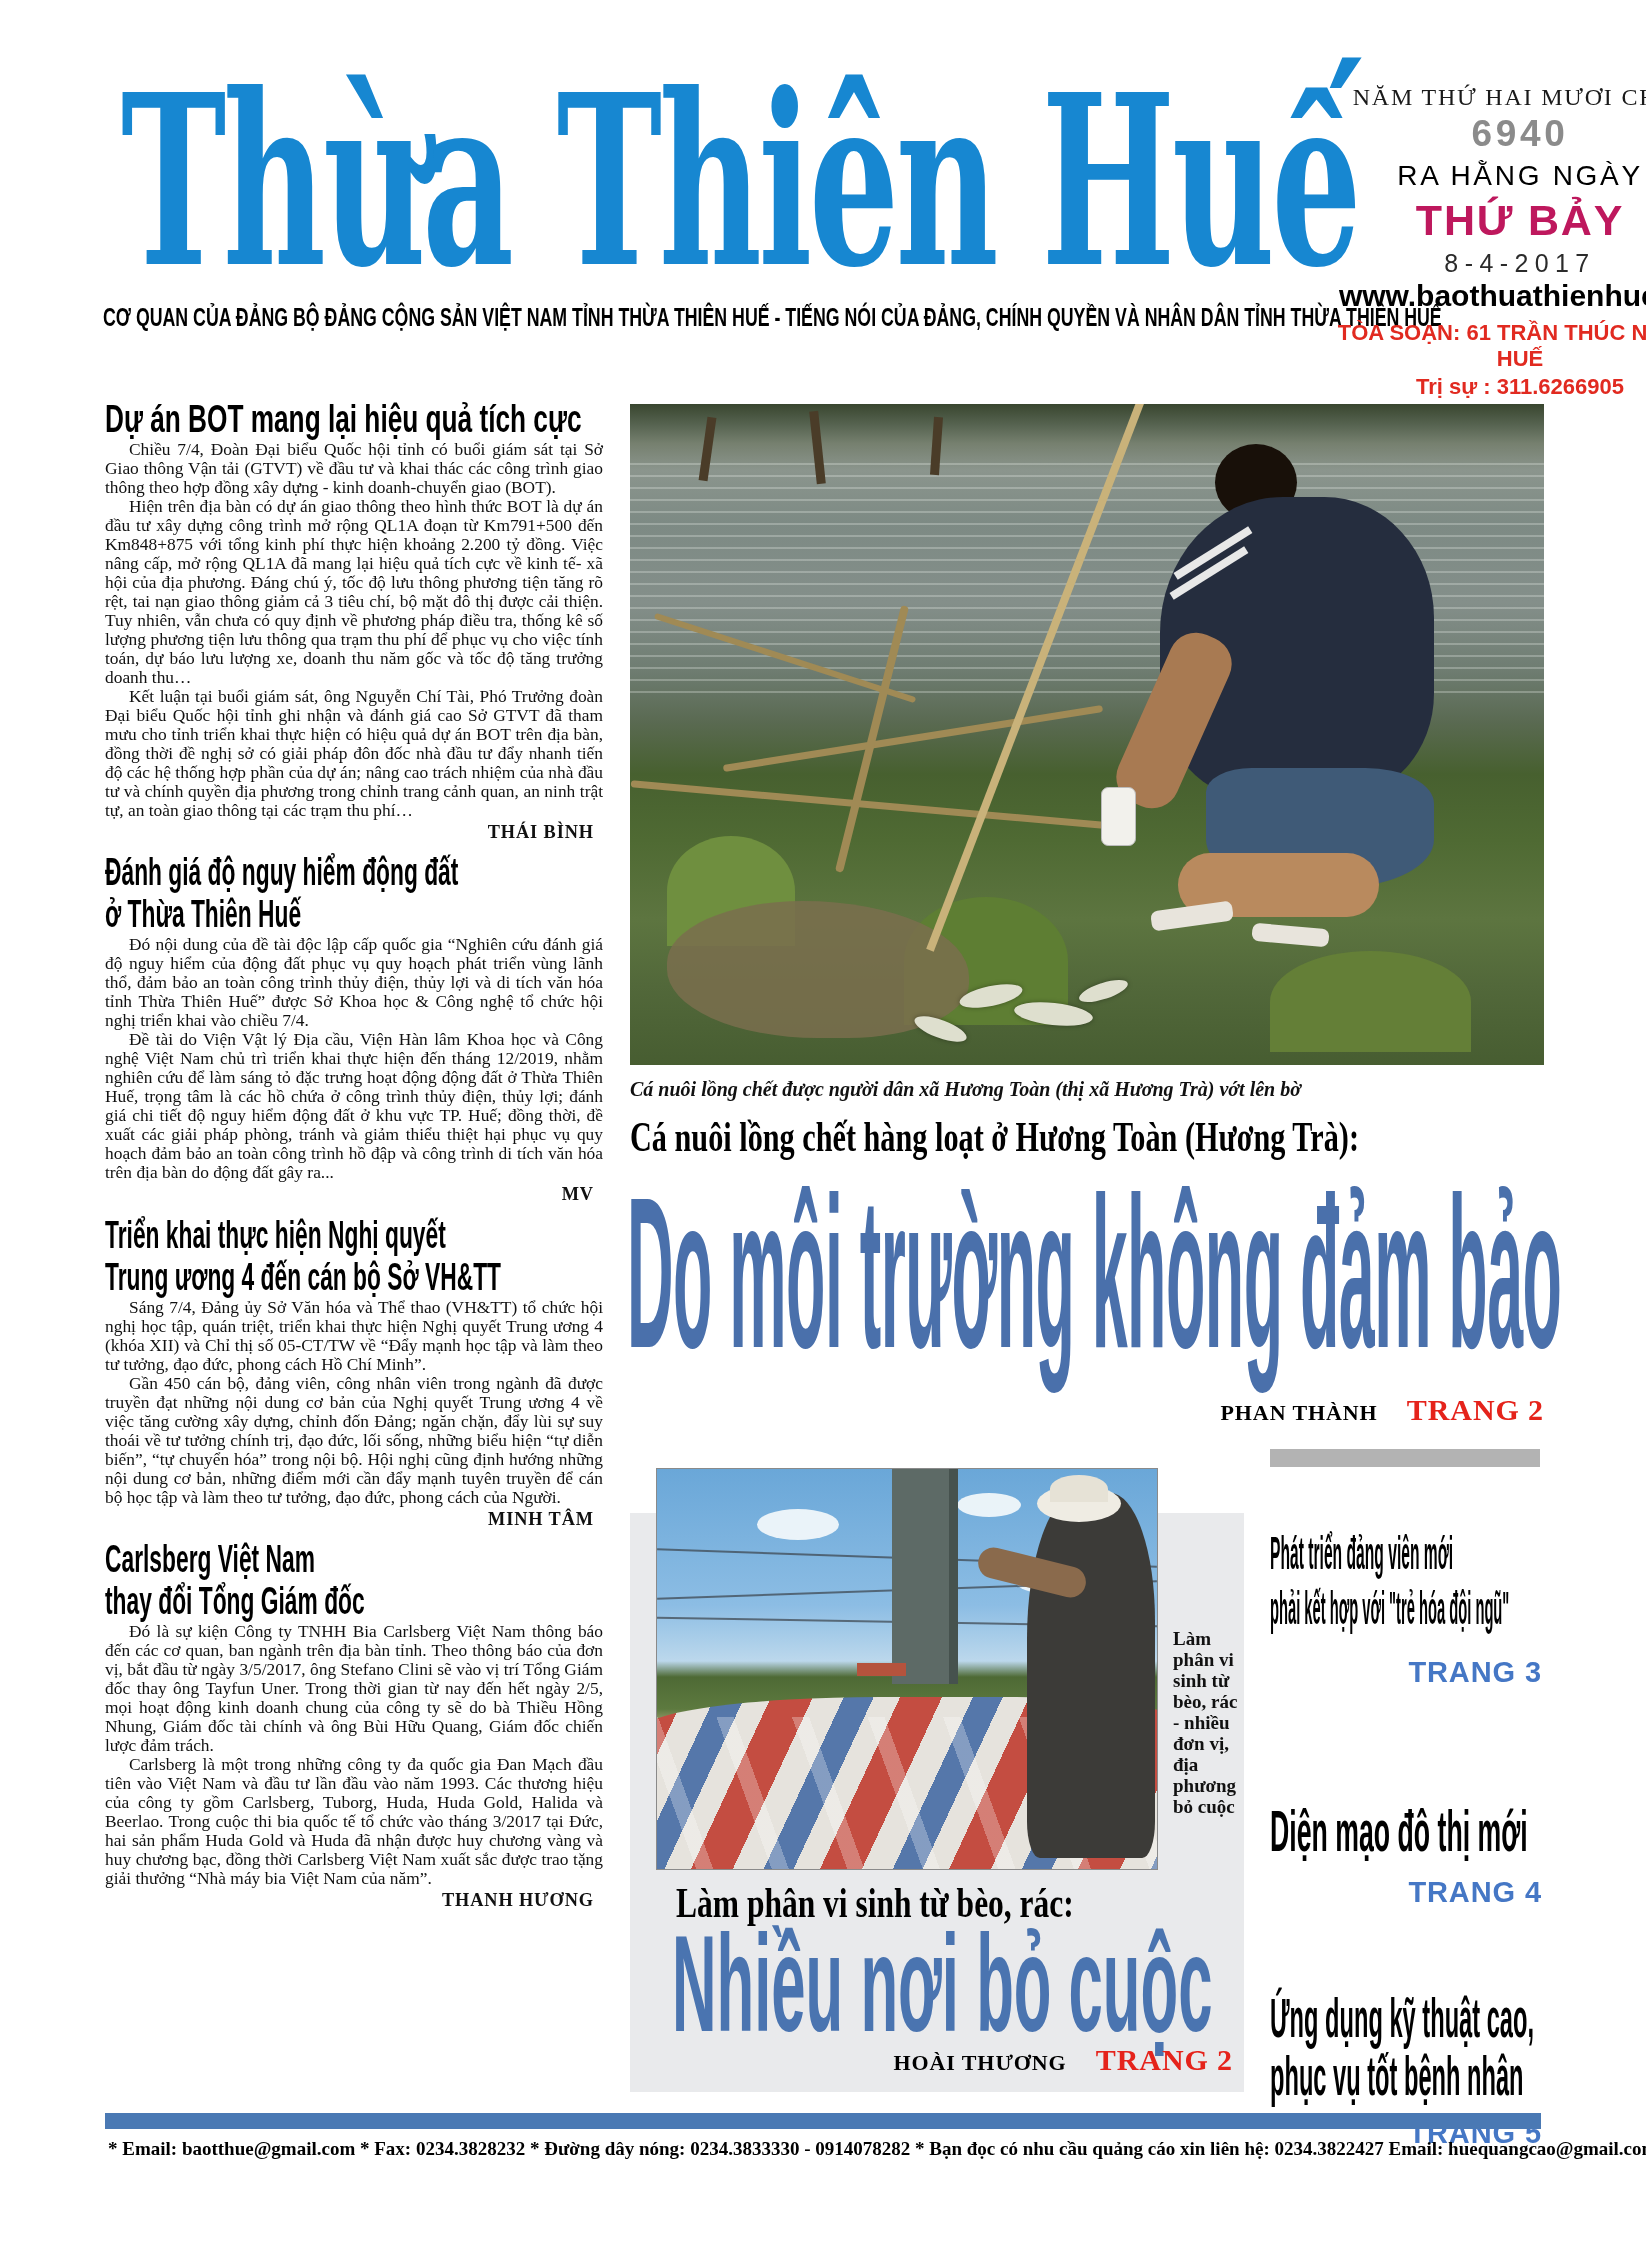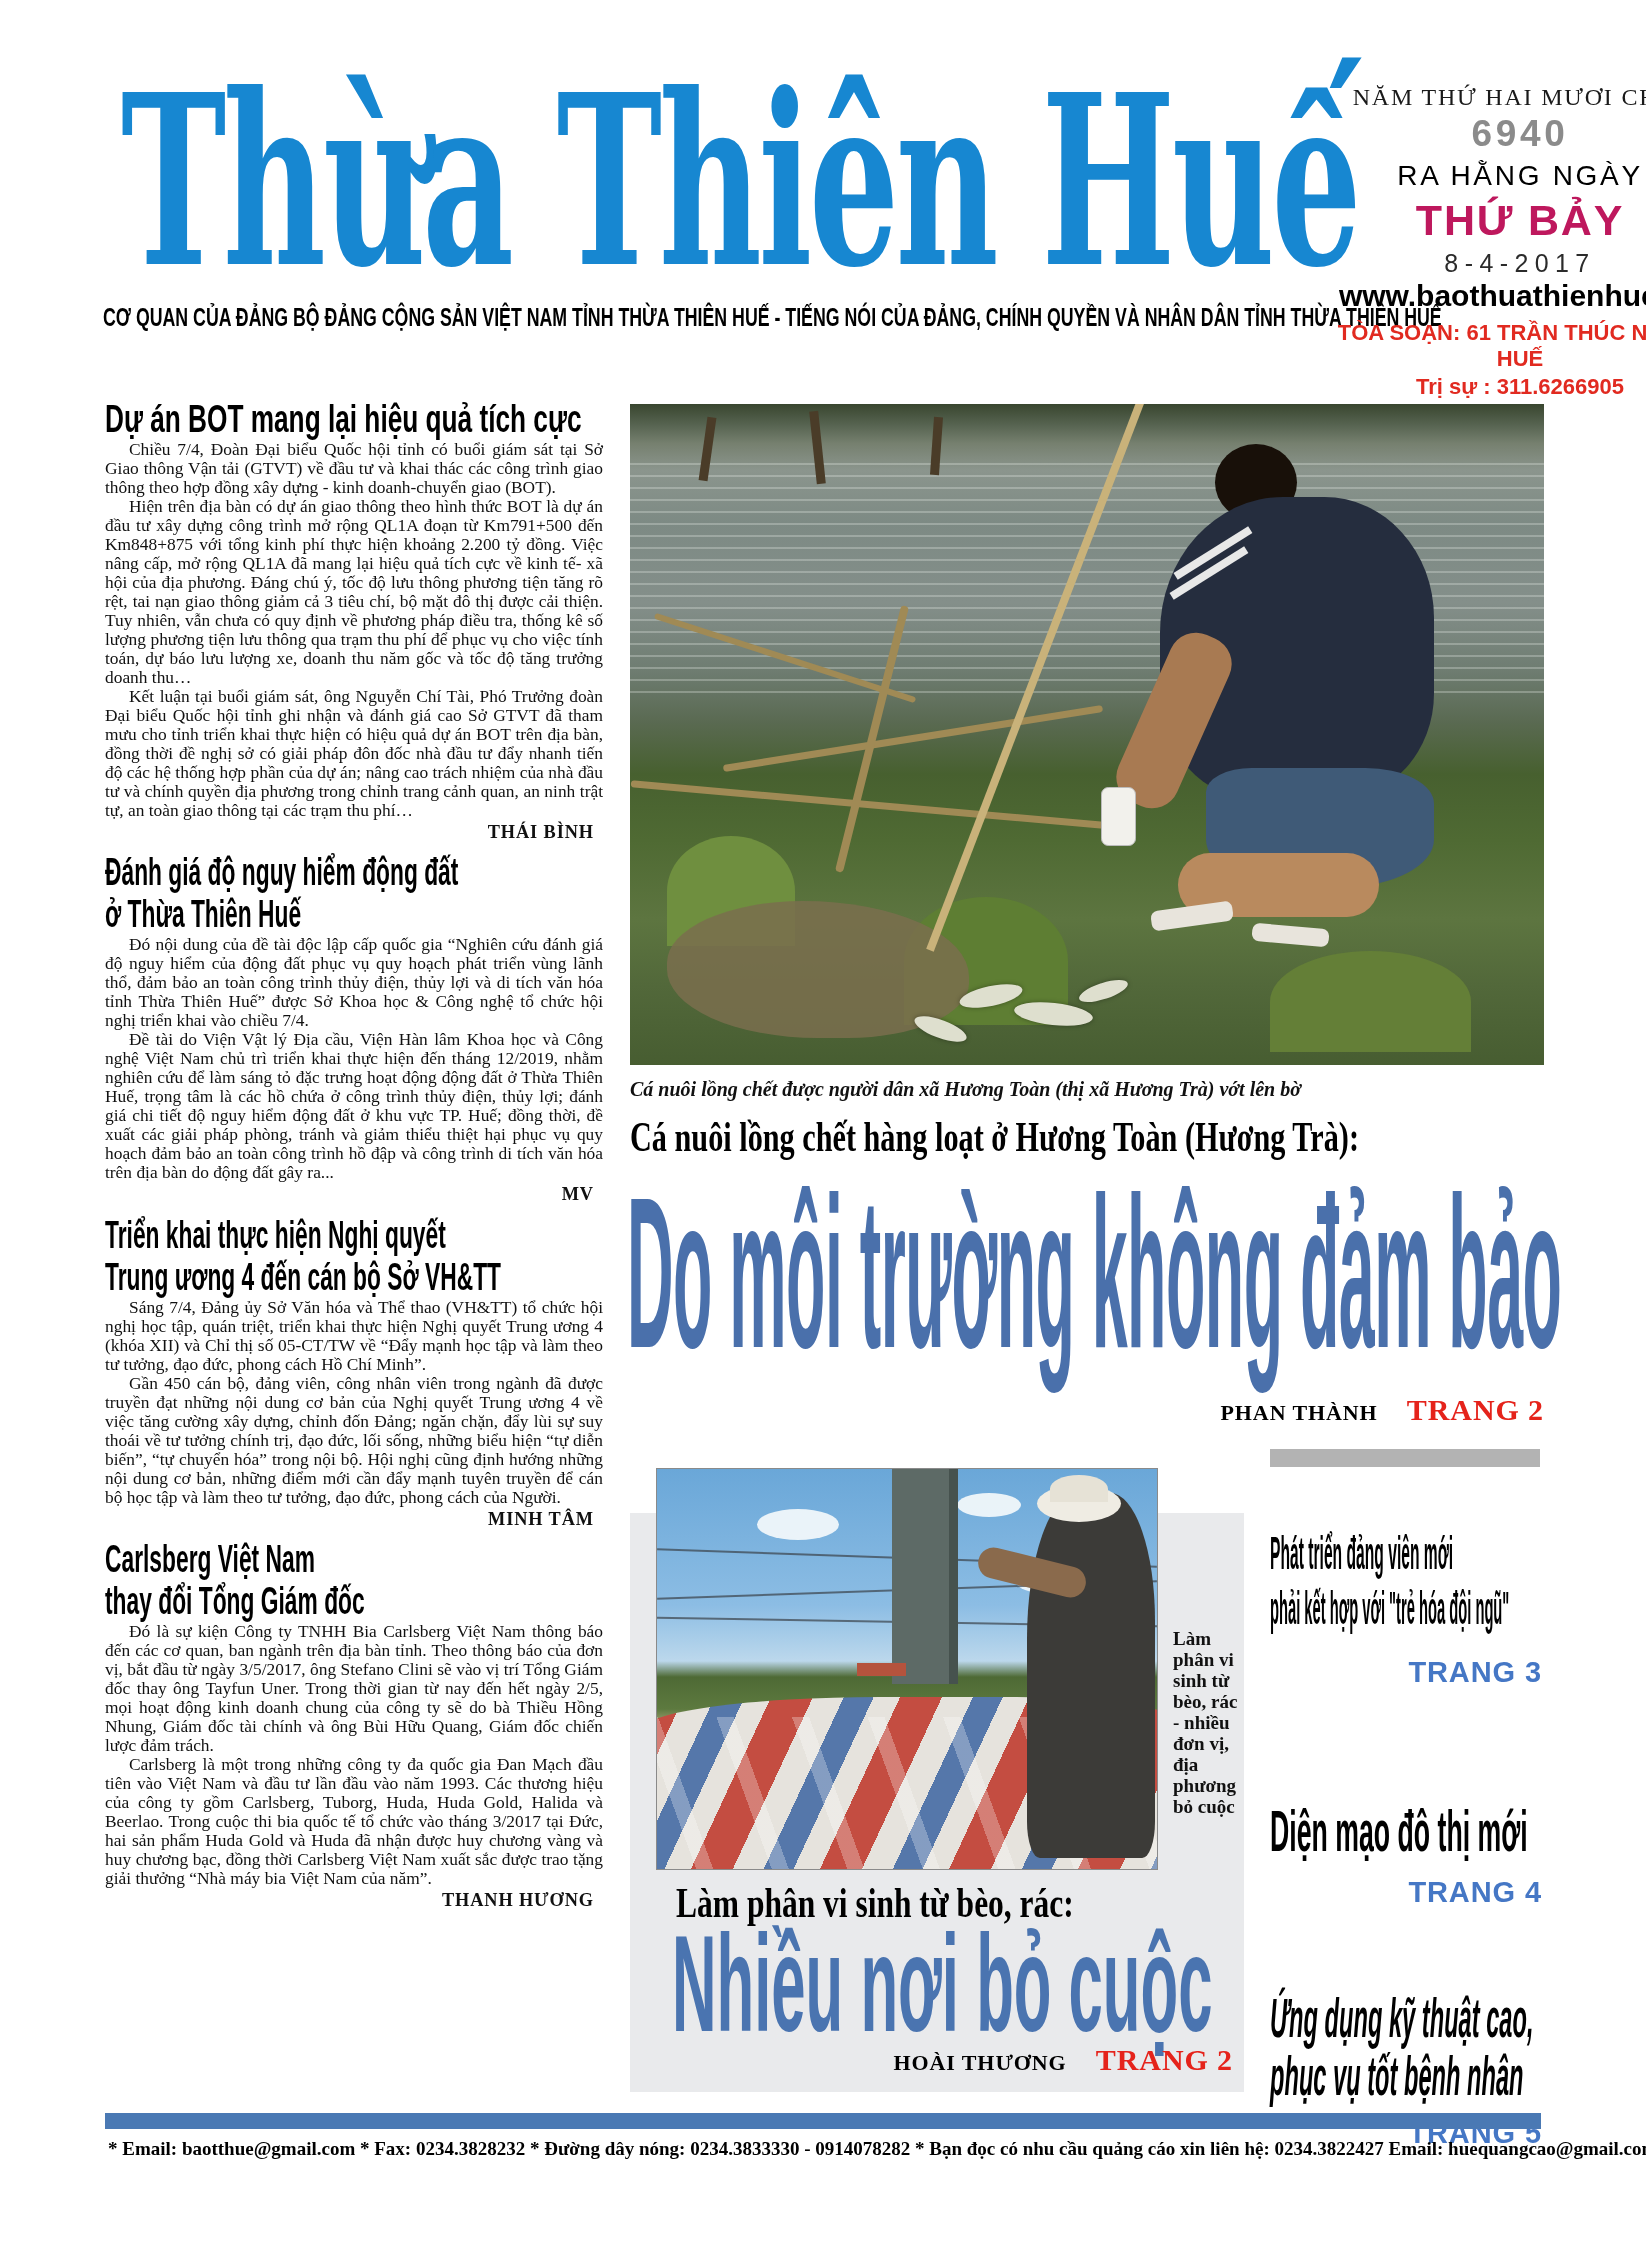--- a/index.html
+++ b/index.html
@@ -88,21 +88,21 @@
 
   
   .gray-bar{left:1270px;top:1449px;width:270px;height:18.3px;background:#b3b3b3;}
   .teasers{left:1270px;top:1526px;width:272px;}
   .tz{font-family:"Liberation Sans",sans-serif;font-weight:bold;color:#000;}
   .t1 .tz{font-size:46px;line-height:55px;}
   .t1 .l1{transform:scaleX(.34);}
   .t1 .l2{transform:scaleX(.32);}
   .t2 .tz{font-size:58px;line-height:60px;}
   .t2 .l1{transform:scaleX(.46);}
-  .t3 .tz{font-size:55px;line-height:58px;font-style:italic;}
+  .t3 .tz{font-size:55px;line-height:58px;}
   .t3 .l1{transform:scaleX(.43);}
   .t3 .l2{transform:scaleX(.43);}
   .tpage{text-align:right;font-family:"Liberation Sans",sans-serif;font-weight:bold;
       font-size:29px;color:#4577c5;letter-spacing:0.9px;}
   .t1 .tpage{margin-top:20px;}
   .t2{margin-top:112px;}
   .t2 .tpage{margin-top:14.6px;}
   .t3{margin-top:80px;}
   .t3 .tpage{margin-top:12.8px;}
 

